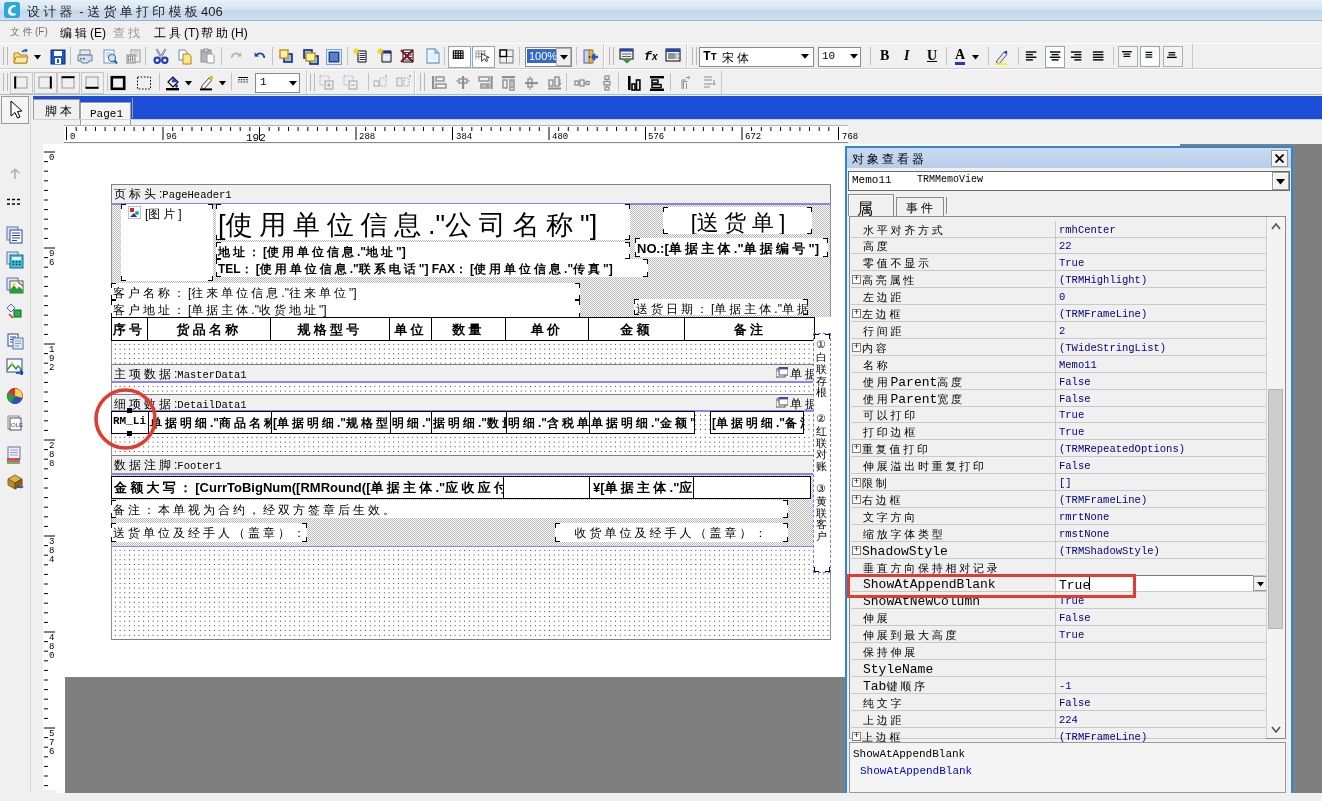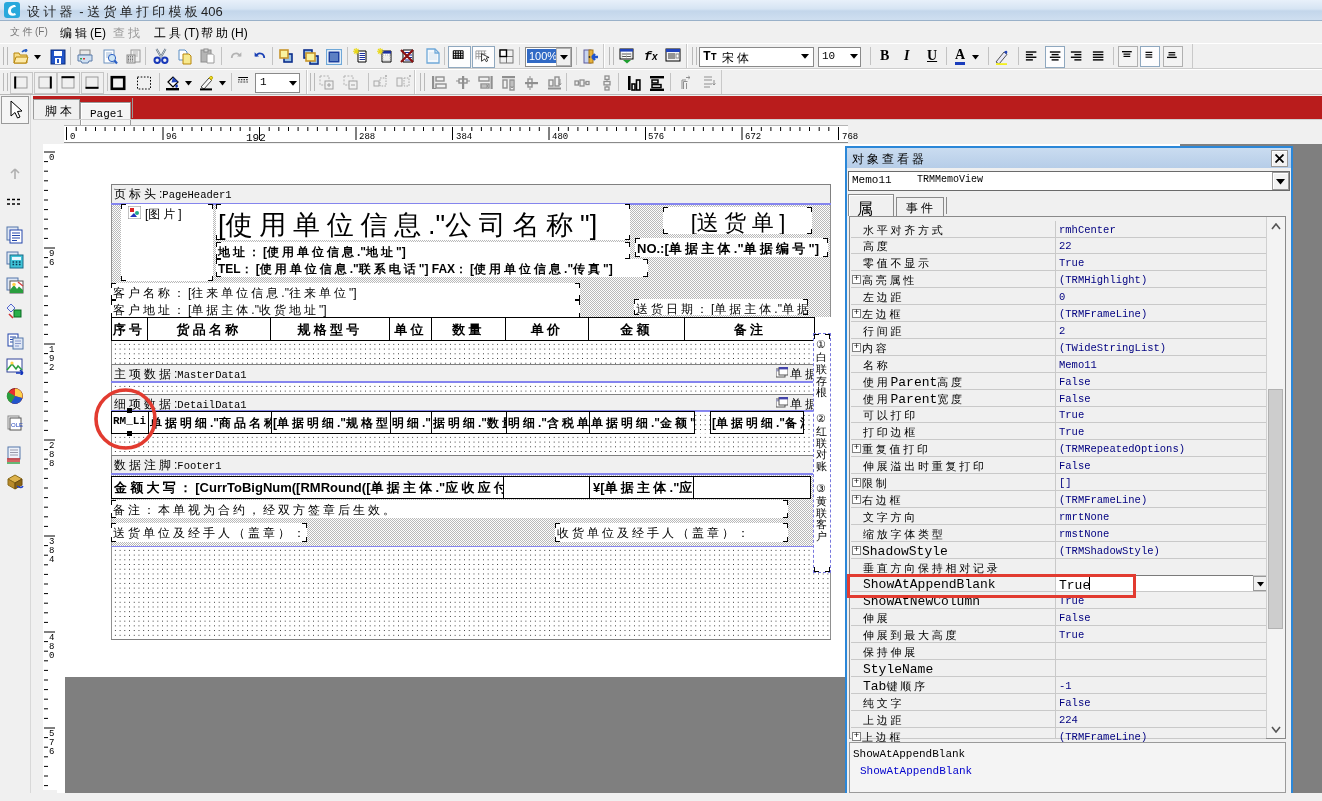--- a/index.html
+++ b/index.html
@@ -479,21 +479,21 @@
       <path d="M1 13 h13 M1 15 h13" stroke="#cc3333" stroke-width="1.4"></path>
       <path d="M1 17 h13" stroke="#2a9e3f" stroke-width="1.4"></path>
     </svg>
 <svg class="a" style="left:6px;top:378px" width="18" height="18" viewBox="0 0 18 18">
       <path d="M2 6 L9 2 L16 6 L9 10z" fill="#ddb24a" stroke="#8a6a18"></path>
       <path d="M2 6 L2 12 L9 16 L9 10z" fill="#b88a2a" stroke="#8a6a18"></path>
       <path d="M16 6 L16 12 L9 16 L9 10z" fill="#8a6515" stroke="#6a4a10"></path>
       <path d="M11 13 q4 3 6 0" stroke="#2244cc" stroke-width="1.5" fill="none"></path>
     </svg>
 </div>
-<div class="a" style="left:33px;top:96px;width:1289px;height:23px;background:#b91c1c">
+<div class="a" style="left:33px;top:96px;width:1289px;height:23px;background:#1d4ed8">
 <div class="a" style="left:0px;top:3px;width:47px;height:20px;background:#f0f0f0;border:1px solid #9a9a9a;border-bottom:none">
       <span class="a" style="left:11px;top:3px;font-size:12px"><c>脚本</c></span>
     </div>
 <div class="a" style="left:47px;top:6px;width:51px;height:23px;background:#f4f4f4;border:1px solid #9a9a9a;border-bottom:none;box-shadow:inset 1px 1px 0 #fff">
       <span class="a mono" style="left:9px;top:5px;font-size:11px">Page1</span>
     </div>
 <i class="a" style="left:99px;top:2px;width:1px;height:20px;background:#9a9a9a"></i>
 </div>
 <i class="a" style="left:33px;top:119px;width:1289px;height:1px;background:#d0d0d0"></i>
 <div class="a" style="left:64px;top:125px;width:784px;height:18px;background:#fff;border-top:1px solid #b5b5b5;border-bottom:1px solid #8a8a8a">
@@ -762,21 +762,21 @@
 <div class="a" style="left:111px;top:455px;width:720px;height:18px;background:#f0f0f0;border:1px solid #808080;border-bottom:none"></div>
 <span class="a" style="left:114px;top:457px;font-size:12px;white-space:nowrap"><c>数据注脚</c>:<span class="mono" style="font-size:10.5px">Footer1</span></span>
 <i class="a" style="left:111px;top:473px;width:720px;height:1.5px;background:#8585ee"></i>
 <div class="a hatch" style="left:111px;top:474.5px;width:720px;height:72px;border-left:1px solid #909090;border-right:1px solid #909090"></div>
 <div class="a" style="left:111px;top:476px;width:700px;height:23px;background:#fff;border:1px solid #000"></div>
 <div class="a" style="left:112px;top:477px;width:392px;height:21px;border-right:1px solid #000;font-size:13px;font-weight:bold;overflow:hidden;white-space:nowrap;padding:2px 0 0 2px"><c>金额大写：</c>[CurrToBigNum([RMRound([<c>单据主体</c>."<c>应收应付金额</c>"]</div>
 <i class="a" style="left:589px;top:477px;width:1px;height:21px;background:#000"></i>
 <div class="a" style="left:591px;top:477px;width:103px;height:21px;border-right:1px solid #000;font-size:13px;font-weight:bold;overflow:hidden;white-space:nowrap;padding:2px 0 0 2px">¥[<c>单据主体</c>."<c>应收应付金额</c>"]</div>
 <div class="a cm" style="left:111px;top:500px;width:677px;height:18px;background-color:#fff;font-size:12px;font-weight:normal;text-align:left;white-space:nowrap;overflow:hidden;padding:2px 1px 0 2px;"><c>备注：本单视为合约，经双方签章后生效。</c></div>
 <div class="a cm" style="left:111px;top:523px;width:196px;height:19px;background-color:#fff;font-size:12px;font-weight:normal;text-align:left;white-space:nowrap;overflow:hidden;padding:2px 1px 0 2px;"><c>送货单位及经手人（盖章）：</c></div>
-<div class="a cm" style="left:555px;top:523px;width:233px;height:19px;background-color:#fff;font-size:12px;font-weight:normal;text-align:left;white-space:nowrap;overflow:hidden;padding:2px 1px 0 2px;"><c>收货单位及经手人（盖章）：</c></div>
+<div class="a cm" style="left:555px;top:523px;width:233px;height:19px;background-color:#fff;font-size:12px;font-weight:normal;text-align:center;white-space:nowrap;overflow:hidden;padding:2px 1px 0 2px;"><c>收货单位及经手人（盖章）：</c></div>
 <i class="a" style="left:111px;top:545.5px;width:720px;height:1.5px;background:#8585ee"></i>
 <div class="a dots" style="left:111px;top:547px;width:720px;height:92px;border-left:1px solid #909090;border-right:1px solid #909090"></div>
 <i class="a" style="left:111px;top:639px;width:720px;height:1px;background:#808080"></i>
 <div class="a cm" style="left:813px;top:333px;width:18px;height:240px;background-color:#fff;border:1px dashed #7777dd"></div>
 <span class="a" style="left:816px;top:338px;font-size:11px"><c>①</c></span>
 <span class="a" style="left:816px;top:350px;font-size:11px"><c>白</c></span>
 <span class="a" style="left:816px;top:362px;font-size:11px"><c>联</c></span>
 <span class="a" style="left:816px;top:374px;font-size:11px"><c>存</c></span>
 <span class="a" style="left:816px;top:385px;font-size:11px"><c>根</c></span>
 <span class="a" style="left:816px;top:412px;font-size:11px"><c>②</c></span>

